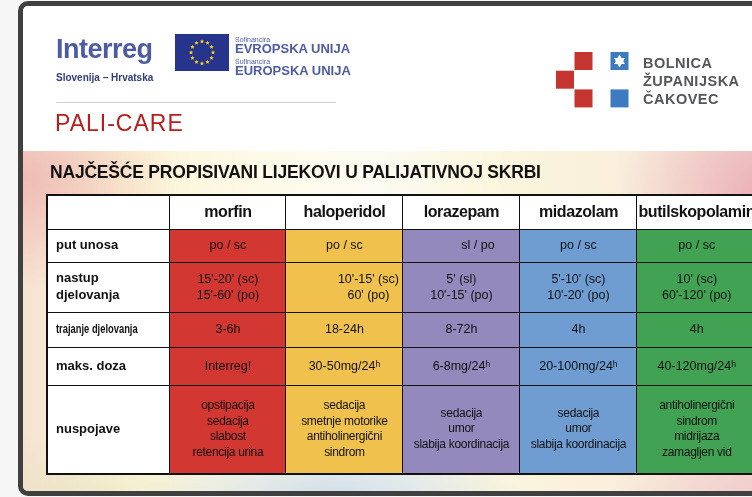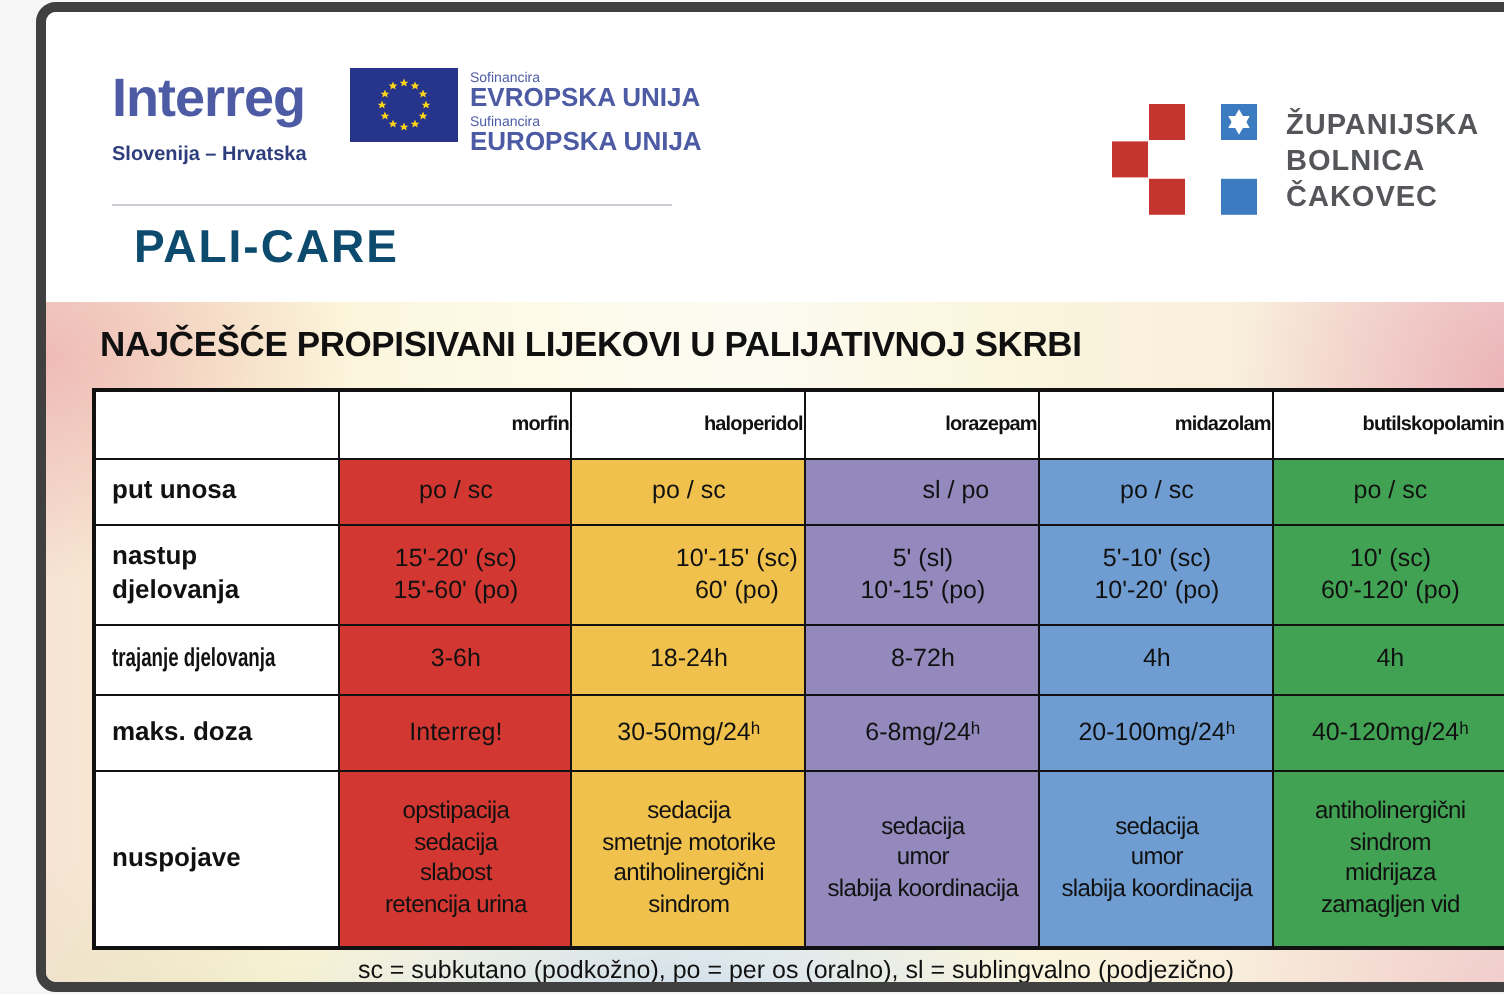--- a/index.html
+++ b/index.html
@@ -11,39 +11,39 @@
   
   .hdr { position:absolute; left:0; top:0; width:100%; height:145px; background:#fff; }
   .interreg-word { position:absolute; left:33px; top:28px; font-size:27px; font-weight:bold; color:#4d5ba5; letter-spacing:-0.5px; }
   .eu-flag { position:absolute; left:152px; top:28px; }
   .funding { position:absolute; left:212px; top:30px; }
   .funding .f-block { margin-bottom:5px; }
   .funding .f-label { font-size:7px; color:#4d5ba5; line-height:8px; }
   .funding .f-name  { font-size:13px; font-weight:bold; color:#4d5ba5; line-height:9px; }
   .program { position:absolute; left:33px; top:66px; font-size:10px; font-weight:bold; color:#2e3d7c; }
   .hdr-divider { position:absolute; left:33px; top:96px; width:280px; height:1px; background:#c9cdd4; }
-  .project { position:absolute; left:32px; top:104px; font-size:23px; font-weight:bold; color:#0c4a6e; letter-spacing:1px;margin-left:12px; }
+  .project { position:absolute; left:32px; top:104px; font-size:23px; font-weight:normal; color:#b91c1c; letter-spacing:1px; }
   .hospital-logo { position:absolute; left:533px; top:46px; }
   .hospital-name { position:absolute; left:620px; top:48px; font-size:14.5px; font-weight:bold; color:#54565a; line-height:18px; letter-spacing:0.5px; }
   
   .band {
     position:absolute; left:0; top:145px; width:100%; height:350px;
     background:
       radial-gradient(ellipse 30% 45% at 0% 8%,   rgba(231,148,152,0.50), rgba(231,148,152,0) 70%),
       radial-gradient(ellipse 28% 50% at 100% 12%, rgba(228,140,150,0.55), rgba(228,140,150,0) 70%),
       radial-gradient(ellipse 30% 40% at 100% 100%, rgba(236,170,170,0.35), rgba(236,170,170,0) 70%),
       radial-gradient(ellipse 35% 28% at 42% 100%, rgba(168,196,228,0.55), rgba(168,196,228,0) 75%),
       radial-gradient(ellipse 25% 30% at 8% 100%,  rgba(210,220,170,0.30), rgba(210,220,170,0) 70%),
       linear-gradient(90deg, #f6e3d2 0%, #fbf3d6 14%, #fdfae8 32%, #fcfbf2 48%, #fbf6dd 64%, #f9efdc 80%, #f3dcda 100%);
   }
   .doc-title { position:absolute; left:27px; top:156px; font-size:17.5px; font-weight:bold; color:#101010; letter-spacing:-0.2px; }
   
   table.med { position:absolute; left:23px; top:188px; border-collapse:collapse; table-layout:fixed; background:transparent; border:2.5px solid #111; }
   table.med td, table.med th { border:1.5px solid #111; vertical-align:middle; color:#111; }
-  th.drug { background:#fff; font-size:10px; font-weight:bold; text-align:right; letter-spacing:-0.4px; padding:0 1px; }
+  th.drug { background:#fff; font-size:16px; font-weight:bold; text-align:center; letter-spacing:-0.4px; padding:0 1px; }
   th.corner { background:#fff; }
   td.rlabel { background:#fff; font-size:13px; font-weight:bold; text-align:left; padding-left:8px; white-space:pre-line; line-height:1.3; }
   td.val { font-size:12.5px; text-align:center; white-space:pre-line; line-height:1.3; padding:0; }
   tr.r-head { height:34px; }
   tr.r0 { height:33px; }
   tr.r1 { height:50px; }
   tr.r2 { height:35px; }
   tr.r3 { height:38px; }
   tr.r4 { height:89px; }
   .condense { display:inline-block; transform:scaleX(0.72); transform-origin:left center; white-space:nowrap; }
@@ -101,22 +101,22 @@
         <rect x="18.5" y="37.4" width="18" height="18" fill="#c5352f"></rect>
         <rect x="54.5" y="0" width="18" height="18" fill="#3c7bc0"></rect>
         <rect x="54.5" y="37.4" width="18" height="18" fill="#3c7bc0"></rect>
         <g fill="#ffffff">
           <polygon points="63.5,2.6 68.9,12 58.1,12"></polygon>
           <polygon points="63.5,15.4 58.1,6 68.9,6"></polygon>
         </g>
       </svg>
     </div>
     <div class="hospital-name">
+      <div>BOLNICA</div>
       <div>ŽUPANIJSKA</div>
-      <div>BOLNICA</div>
       <div>ČAKOVEC</div>
     </div>
   </div>
 
   <div class="band"></div>
 
   <div class="doc-title">NAJČEŠĆE PROPISIVANI LIJEKOVI U PALIJATIVNOJ SKRBI</div>
 
   <table class="med">
     <colgroup>
@@ -191,15 +191,14 @@
 umor
 slabija koordinacija</td>
       <td class="val" style="background-color: rgb(66, 162, 83);">antiholinergični
 sindrom
 midrijaza
 zamagljen vid</td>
     </tr>
   </tbody>
     </table>
 
-  <div class="legend">sc = subkutano (podkožno), po = per os (oralno), sl = sublingvalno (podjezično)</div>
 
 </div>
 
 </body></html>

